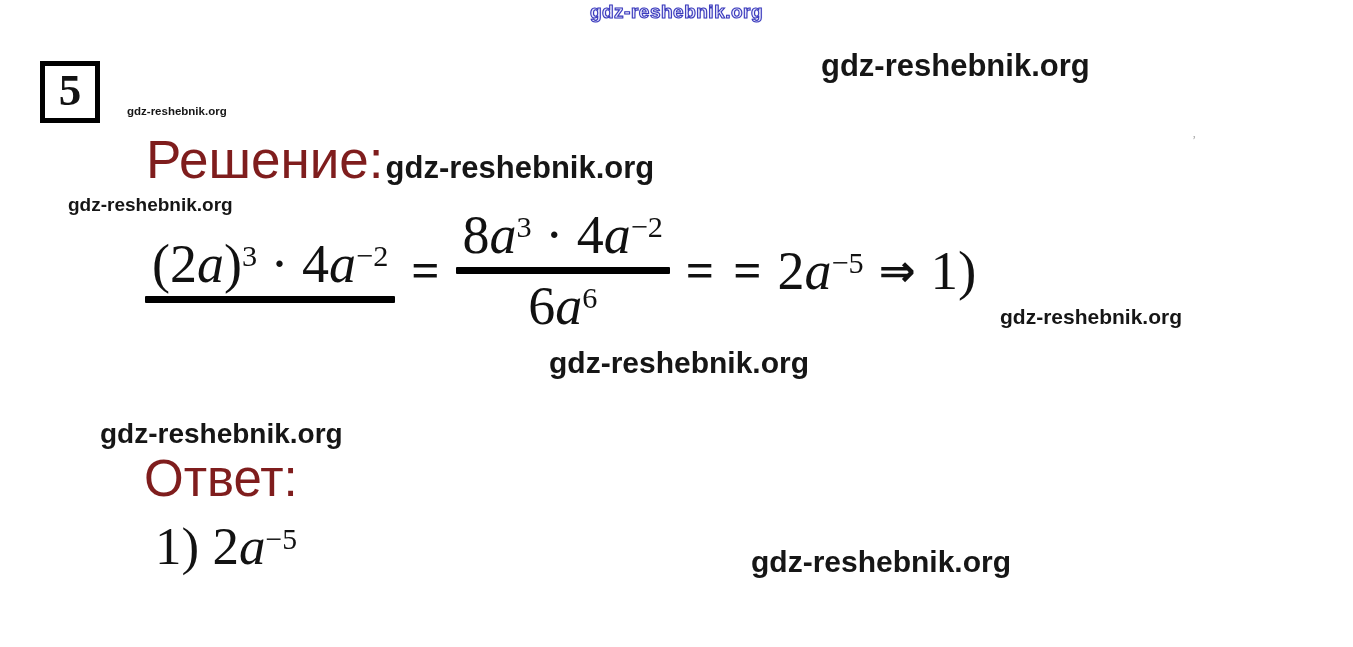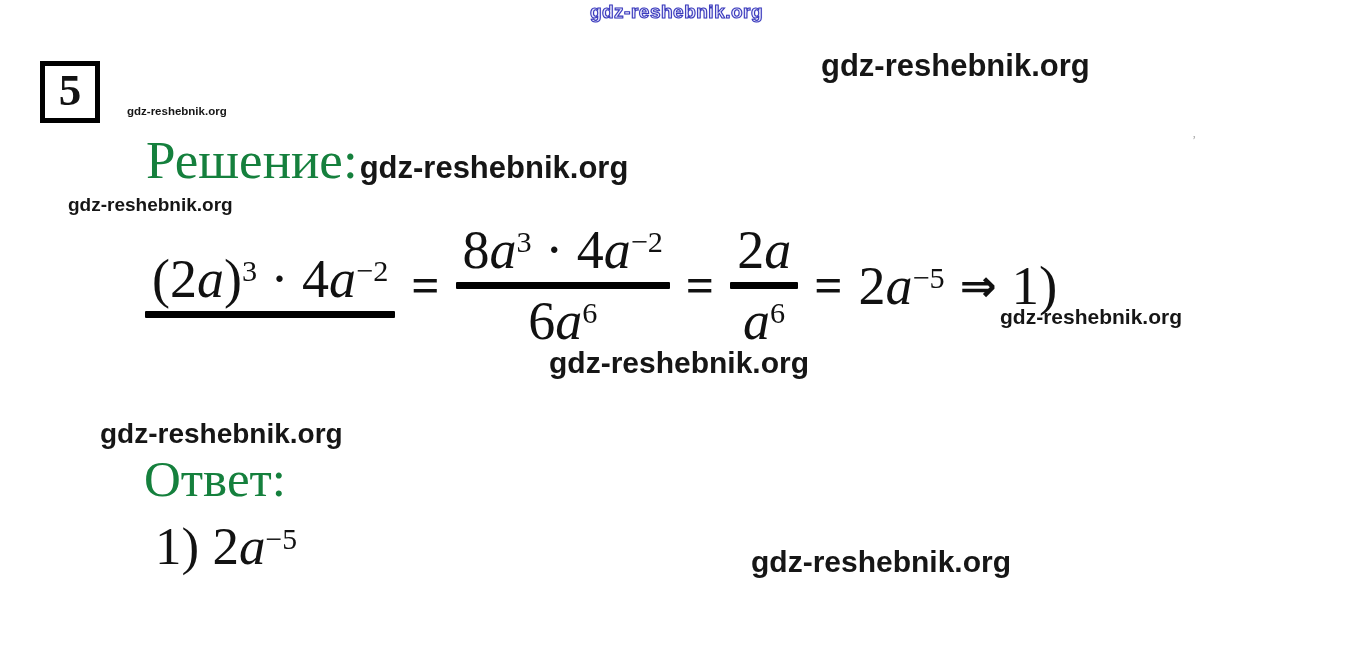--- a/index.html
+++ b/index.html
@@ -18,28 +18,28 @@
   }
   #wm-top-right{position:absolute;left:821px;top:48px;font-size:31px;font-weight:600;}
   #box5{
     position:absolute;left:40px;top:61px;width:50px;height:49px;
     border:5px solid #000;display:flex;align-items:center;justify-content:center;
     font-size:45px;font-weight:700;line-height:1;padding-bottom:3px;
   }
   #wm-beside-box{position:absolute;left:127px;top:105px;font-size:11.5px;font-weight:600;}
 
   #heading-solution{position:absolute;left:146px;top:131px;display:flex;align-items:baseline;}
-  .h-serif{font-family:Liberation Serif, serif;font-size:53px;line-height:1.1;color:#15803d;}
+  .h-serif{font-family:Liberation Sans, sans-serif;font-size:53px;line-height:1.1;color:#7f1d1d;}
   #heading-solution .h-wm{font-size:31px;font-weight:600;margin-left:2px;}
 
   #wm-left{position:absolute;left:68px;top:194px;font-size:19px;font-weight:600;}
 
   
   #equation{
-    position:absolute;left:145px;top:221px;display:flex;align-items:center;
+    position:absolute;left:145px;top:206px;display:flex;align-items:center;
     font-size:54px;line-height:1.08;gap:13px;color:#111;
   }
   .frac{display:inline-flex;flex-direction:column;align-items:center;}
   .num,.den{padding:0 7px;white-space:nowrap;}
   .bar{align-self:stretch;height:7px;background:#000;margin:3px 0;border-radius:1px;}
   .it{font-style:italic;}
   .sup{font-size:0.56em;vertical-align:0.52em;line-height:0;}
   .eq{font-weight:700;font-size:0.92em;padding:0 3px;}
   .result{white-space:nowrap;}
   .implies{font-family:"DejaVu Sans",sans-serif;font-size:44px;font-weight:600;padding:0 2px;}
@@ -84,25 +84,20 @@
     <span class="eq">=</span>
 
     <div class="frac">
       <div class="num"><span>8</span><span class="it">a</span><span class="sup">3</span><span> · 4</span><span class="it">a</span><span class="sup">−2</span></div>
       <div class="bar"></div>
       <div class="den"><span>6</span><span class="it">a</span><span class="sup">6</span></div>
     </div>
 
     <span class="eq">=</span>
 
-    <div class="frac">
-      <div class="num"><span>2</span><span class="it">a</span></div>
-      <div class="bar"></div>
-      <div class="den"><span class="it">a</span><span class="sup">6</span></div>
-    </div>
 
     <span class="eq">=</span>
 
     <span class="result"><span>2</span><span class="it">a</span><span class="sup">−5</span></span>
 
     <span class="implies">⇒</span>
 
     <span class="optref">1)</span>
   </div>
 

